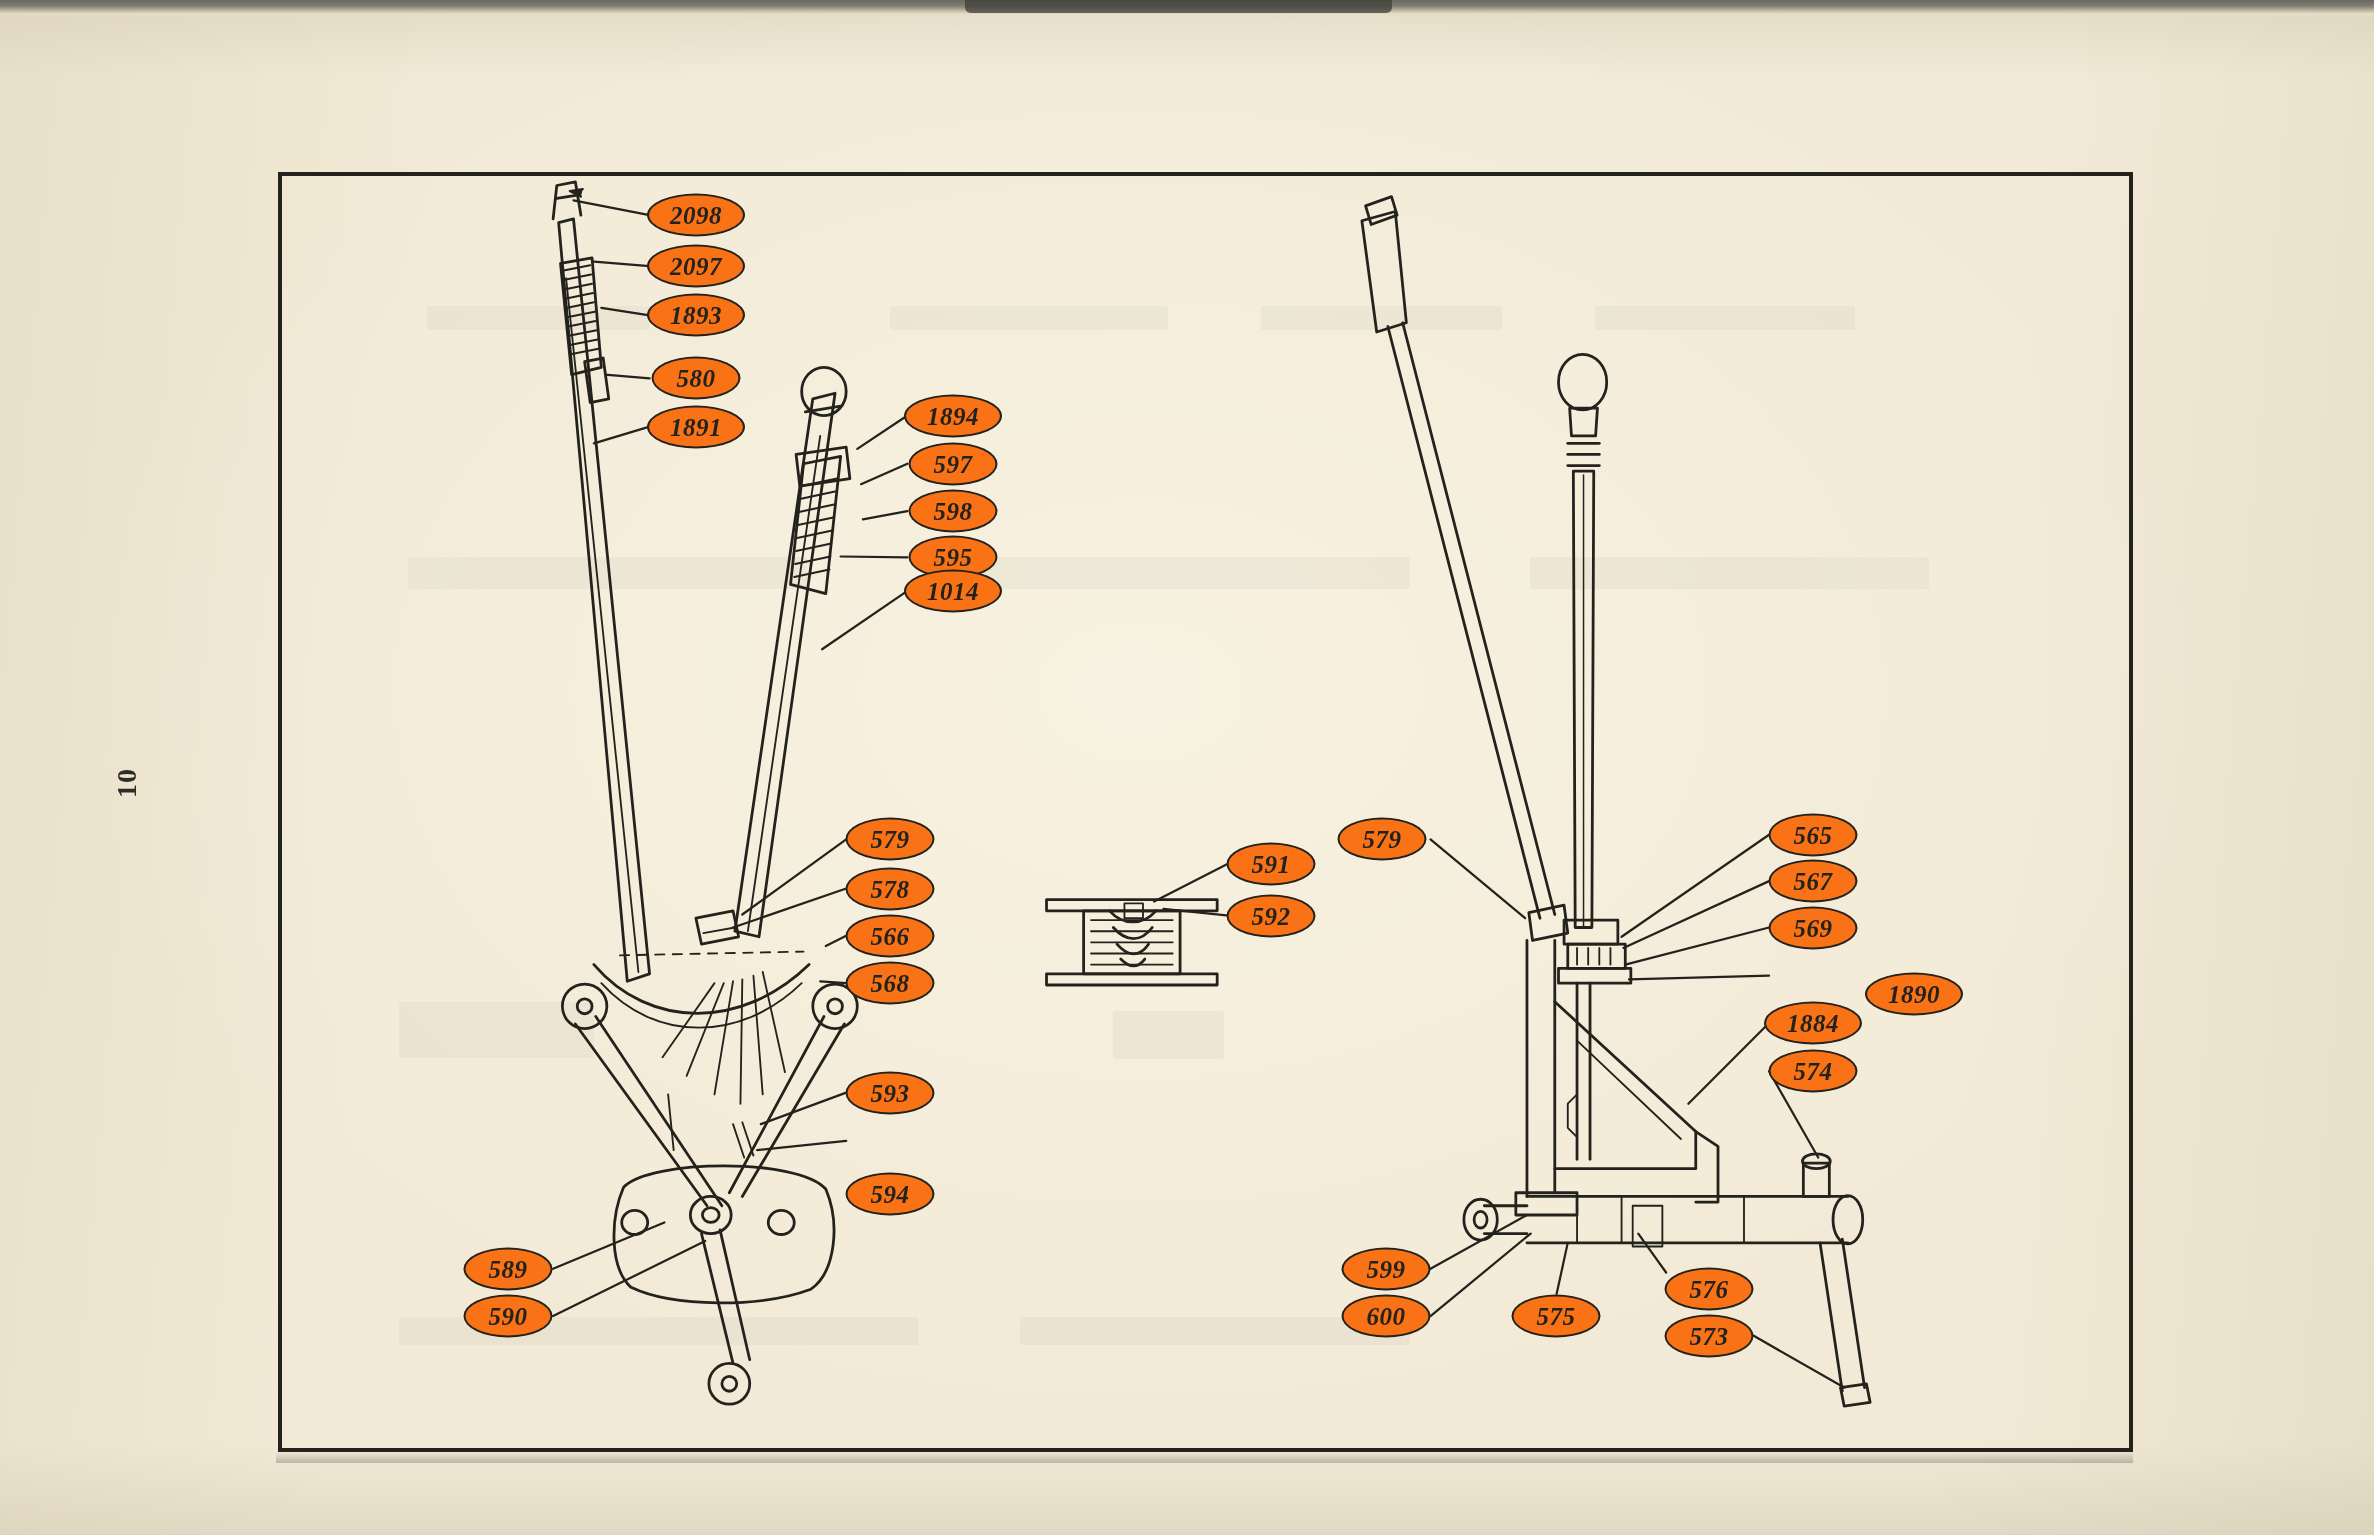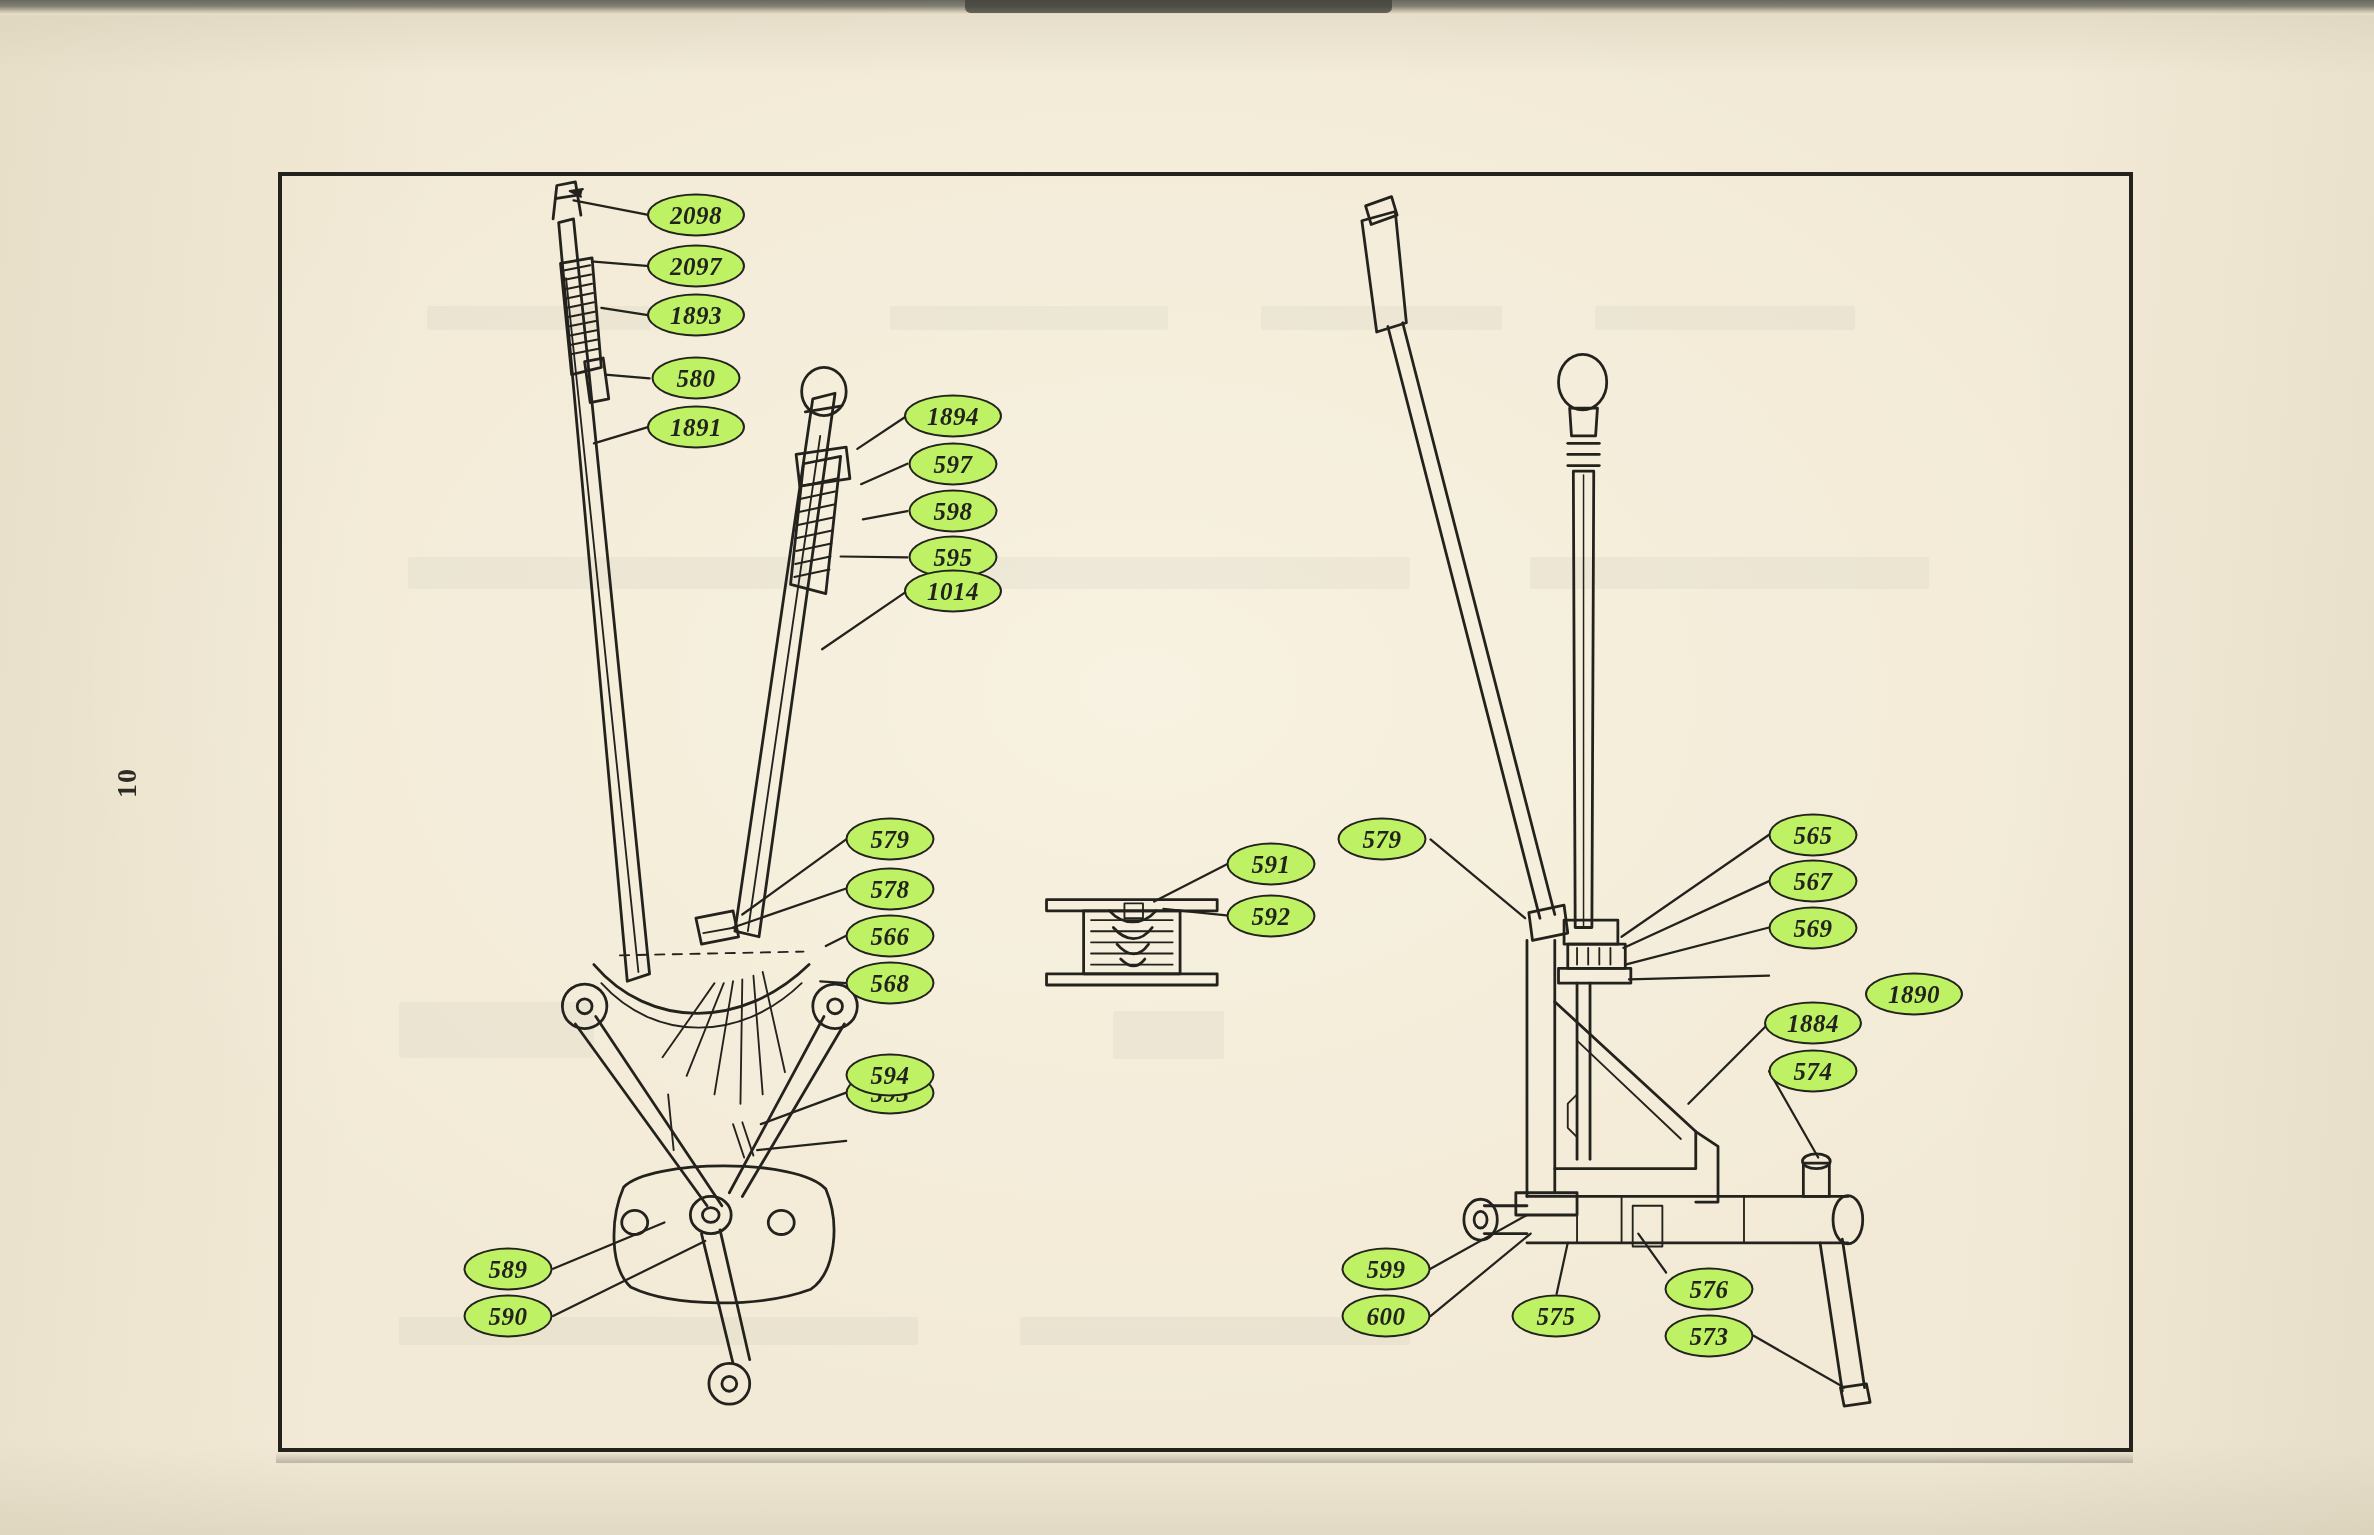--- a/index.html
+++ b/index.html
@@ -73,21 +73,21 @@
     left: 0; top: 0;
     width: 2375px;
     height: 1535px;
     pointer-events: none;
   }
   
   .callout {
     position: absolute;
     border: 2.8px solid #23221d;
     border-radius: 50% / 50%;
-    background: #bef264;
+    background: #f97316;
     color: #23221d;
     font-family: "Liberation Serif", serif;
     font-style: italic;
     font-weight: bold;
     font-size: 25px;
     line-height: 1;
     display: flex;
     align-items: center;
     justify-content: center;
     width: 89px;
@@ -384,21 +384,21 @@
     </div>
   <div class="callout" style="left:890px; top:912px; transform:translate(-50%,-50%);margin-top:24px;">
       <span>566</span>
     </div>
   <div class="callout" style="left:890px; top:983px; transform:translate(-50%,-50%);">
       <span>568</span>
     </div>
   <div class="callout" style="left:890px; top:1093px; transform:translate(-50%,-50%);">
       <span>593</span>
     </div>
-  <div class="callout" style="left:890px; top:1075px; transform:translate(-50%,-50%);">
+  <div class="callout" style="left:890px; top:1194px; transform:translate(-50%,-50%);">
       <span>594</span>
     </div>
 
   <div class="callout" style="left:508px; top:1269px; transform:translate(-50%,-50%);">
       <span>589</span>
     </div>
   <div class="callout" style="left:508px; top:1316px; transform:translate(-50%,-50%);">
       <span>590</span>
     </div>
 

